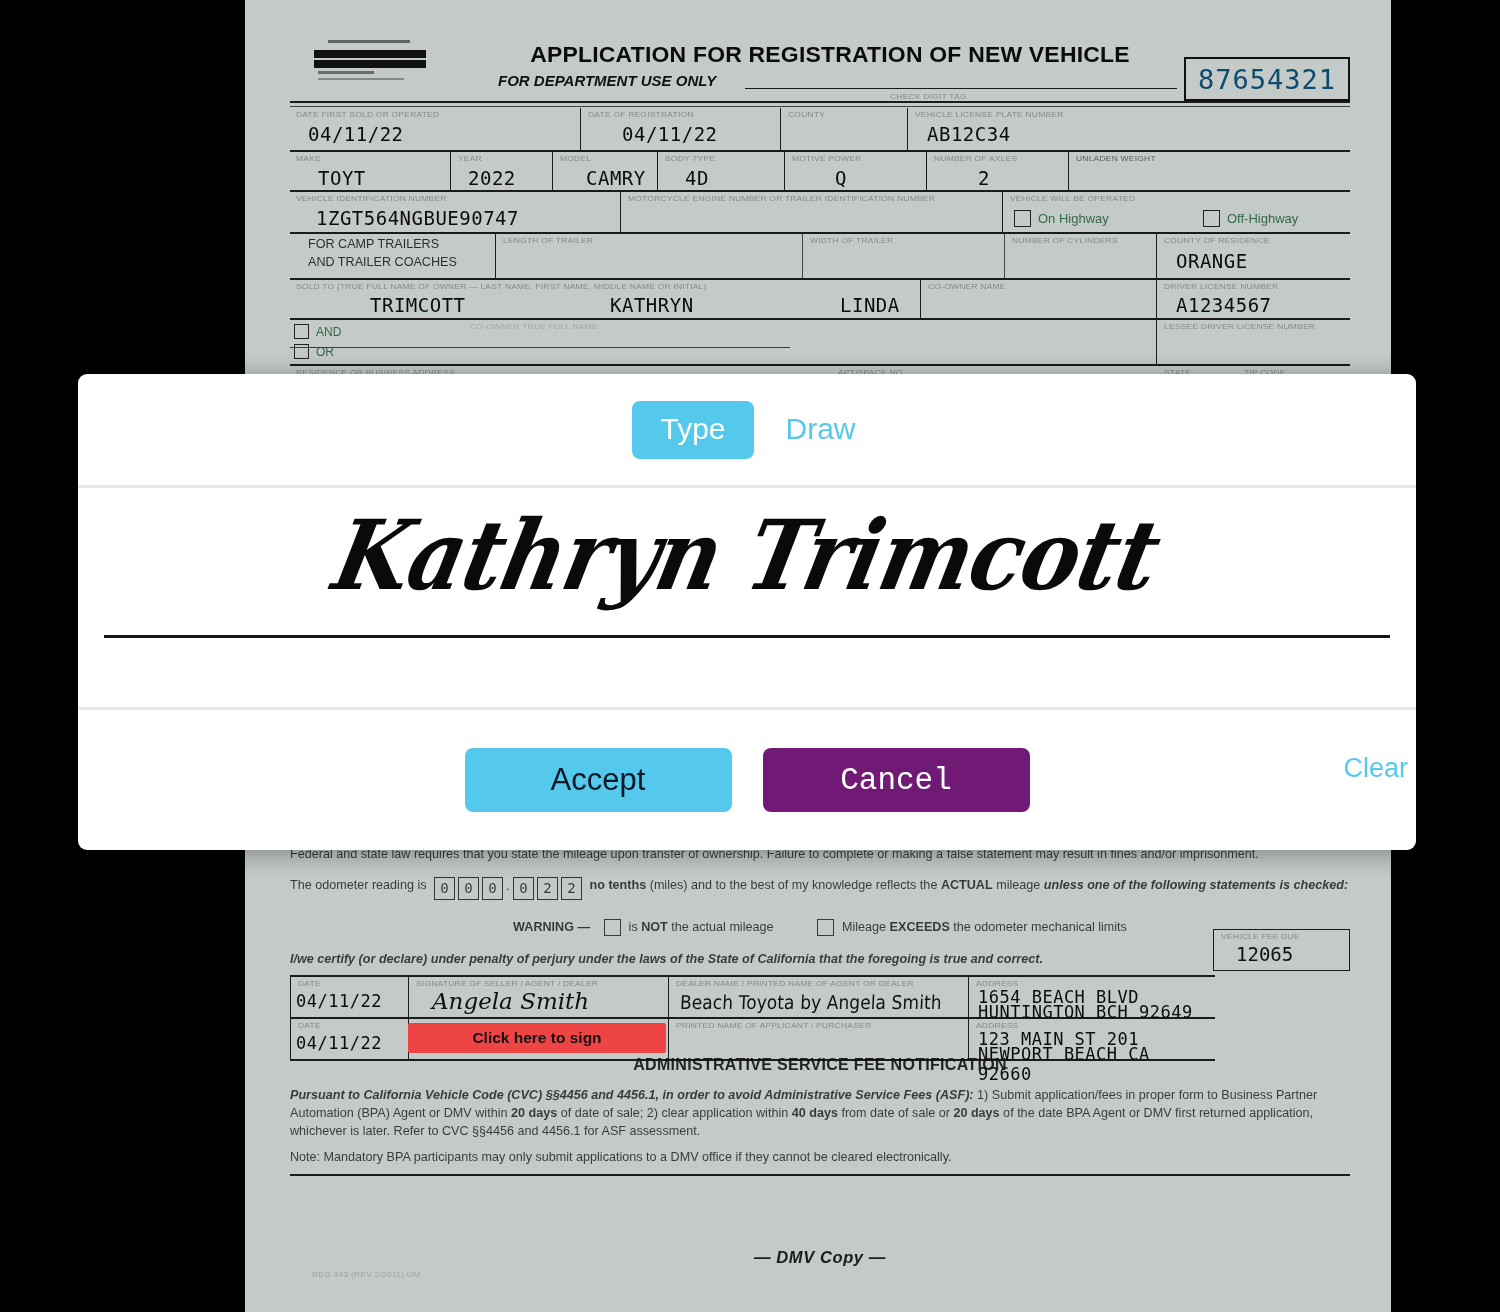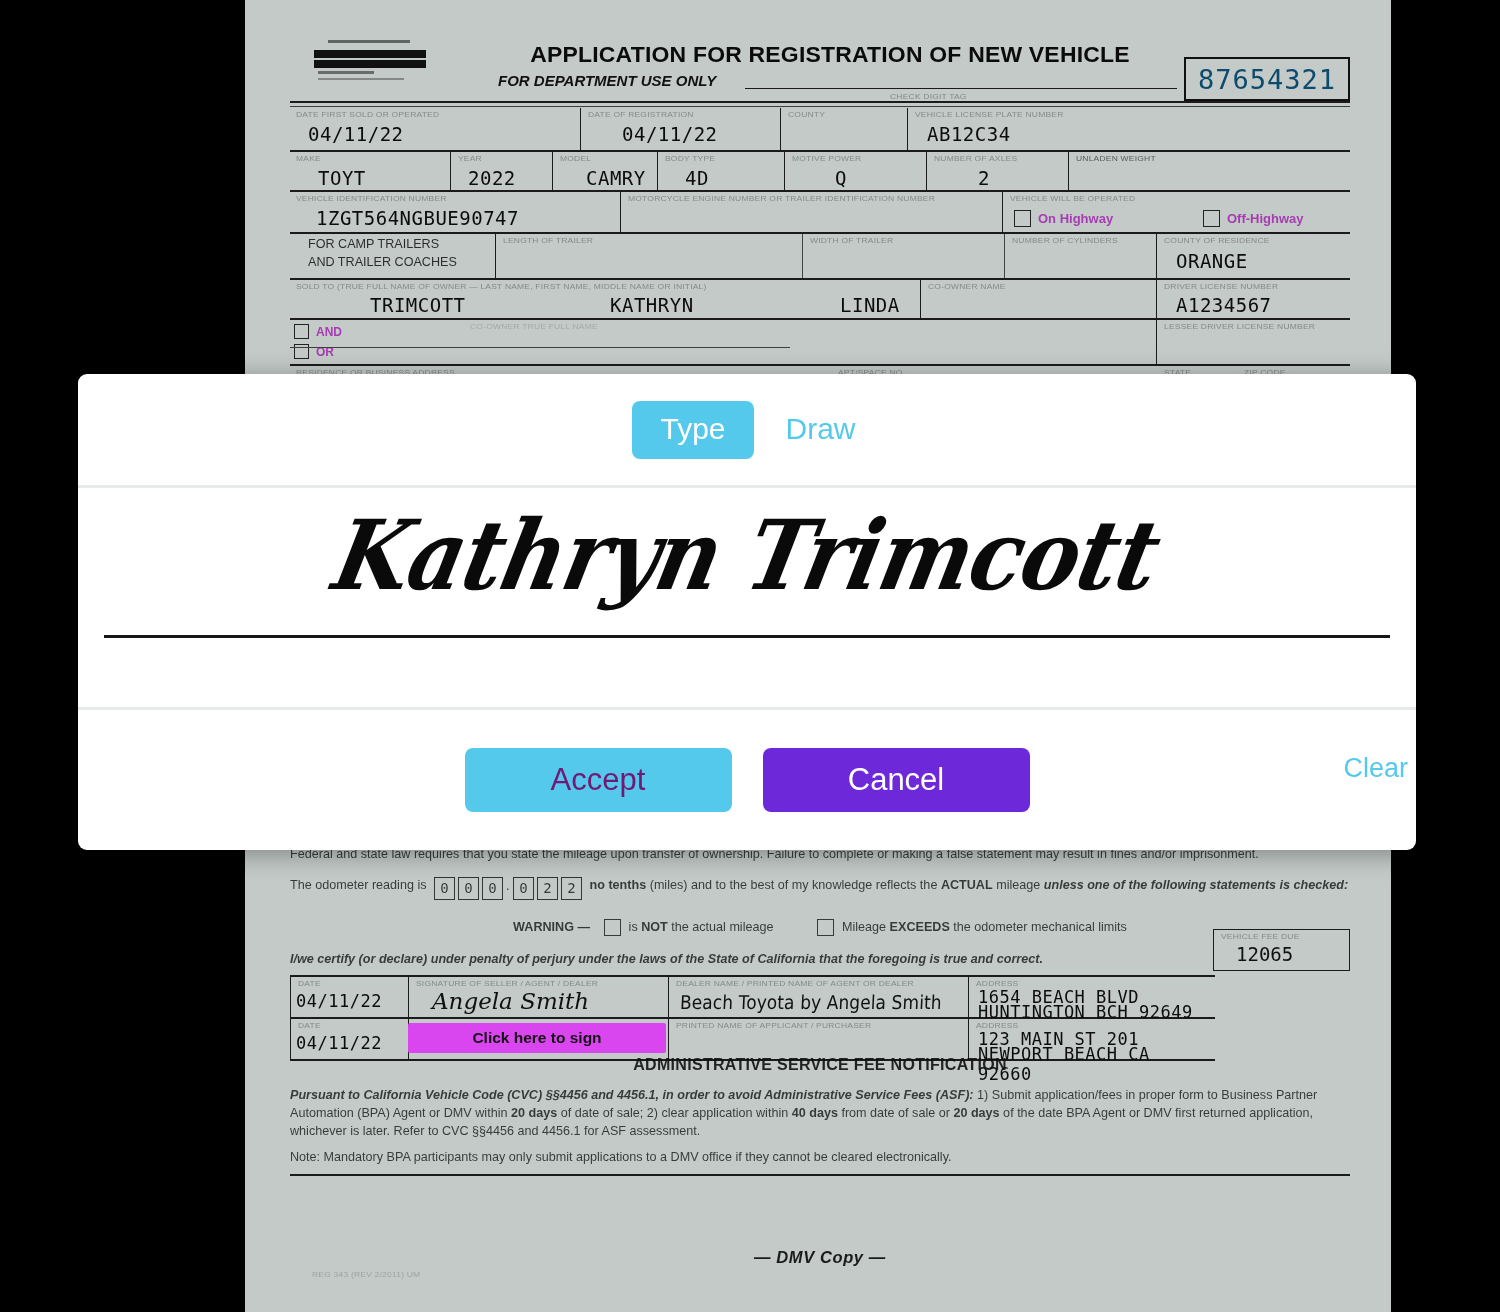--- a/index.html
+++ b/index.html
@@ -102,24 +102,23 @@
   .cell { position: absolute; }
   .cell .flabel { position: absolute; left: 6px; top: 2px; }
   .cell .val { position: absolute; left: 18px; top: 15px; }
 
   .chk {
     display: inline-block; width: 15px; height: 15px;
     border: 1.6px solid #222; background: transparent;
     vertical-align: middle; margin-right: 7px;
   }
   .chk-label {
-    font-size: 13px; color: #a21caf; vertical-align: middle;
+    font-size: 13px; color: #14532d; vertical-align: middle;
     opacity: .82; filter: blur(.3px);
     font-family: "Liberation Sans", sans-serif;
-    font-weight: bold;
   }
 
   
   #odo-block { position: absolute; left: 0; top: 845px; width: 1060px; }
   .para {
     font-size: 12.6px; line-height: 18px; color: #20,25,23;
     color: #1e2422;
     opacity: .86; filter: blur(.3px);
     font-family: "Liberation Sans", sans-serif;
   }
@@ -152,21 +151,21 @@
   }
   .sig-hand {
     font-family: "DejaVu Sans", sans-serif;
     font-size: 17px; color: #111; letter-spacing: .1px;
     transform: scaleY(1.12) skewX(-3deg); transform-origin: left center;
     display: inline-block;
   }
   #click-to-sign {
     position: absolute; left: 118px; top: 48px;
     width: 258px; height: 30px;
-    background: #d946ef;
+    background: #ef4444;
     border: none; border-radius: 2px;
     display: flex; align-items: center; justify-content: center;
     font-size: 15.5px; font-weight: bold; color: #141414;
     font-family: "Liberation Sans", sans-serif;
     cursor: pointer;
   }
 
   
   #admin-fee { position: absolute; left: 0; top: 1056px; width: 1060px; }
   #admin-title {
@@ -238,28 +237,28 @@
     font-size: 27px; color: #55c9ec;
     background: transparent; border: none;
     font-family: "Liberation Sans", sans-serif;
     cursor: pointer;
   }
   #modal-actions {
     position: absolute; left: 0; top: 336px; width: 100%; height: 140px;
     display: flex; align-items: center; justify-content: center; gap: 31px;
   }
   #btn-accept {
-    background: #55c9ec; color: #701a75; border: none; border-radius: 8px;
+    background: #55c9ec; color: #0f172a; border: none; border-radius: 8px;
     width: 267px; height: 64px; font-size: 31px;
     font-family: "Liberation Sans", sans-serif; cursor: pointer;
   }
   #btn-cancel {
-    background: #6d28d9; color: #ffffff; border: none; border-radius: 8px;
+    background: #701a75; color: #ffffff; border: none; border-radius: 8px;
     width: 267px; height: 64px; font-size: 31px;
-    font-family: Liberation Sans, sans-serif; cursor: pointer;
+    font-family: Liberation Mono, monospace; cursor: pointer;
   }
 </style>
 </head>
 <body>
 
 <div id="doc-page">
   <div class="doc-inner">
 
     <div id="doc-header">
       <div id="dmv-logo">

